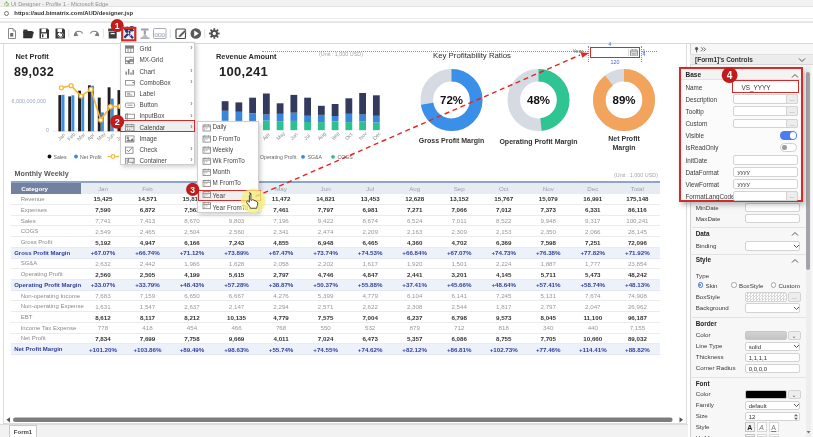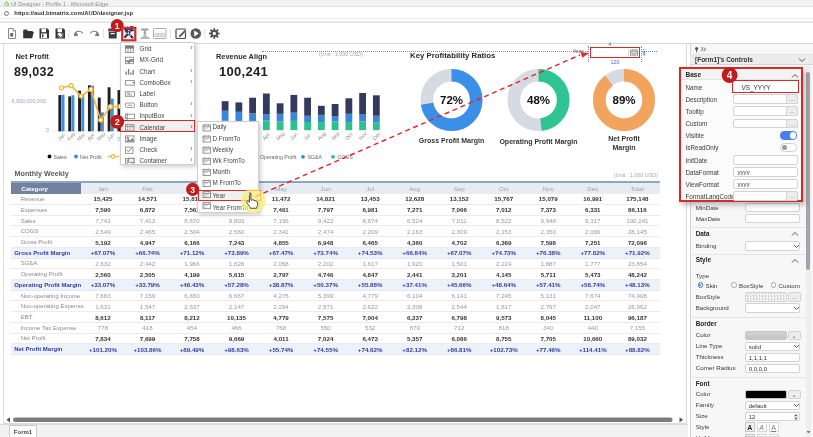--- a/index.html
+++ b/index.html
@@ -151,21 +151,21 @@
 <g font-size="5.2" fill="#666">
 <circle cx="49.5" cy="112.5" r="1.9" fill="#111"></circle>
       <text x="53.5" y="114.5">Sales</text>
 <circle cx="76" cy="112.5" r="1.9" fill="#3e8ede"></circle>
       <text x="80" y="114.5">Net Profit</text>
 <line x1="107.5" y1="112.5" x2="119" y2="112.5" stroke="#f5b73d" stroke-width="1.3"></line>
 <circle cx="113" cy="112.5" r="1.8" fill="#fff" stroke="#f5b73d" stroke-width="1.2"></circle>
 </g>
 </svg>
 
-<div class="abs" style="left:216px;top:51.5px;font-size:7.4px;font-weight:bold;color:#2b2b2b">Revenue Align</div>
+<div class="abs" style="left:216px;top:51.5px;font-size:7.4px;font-weight:bold;color:#2b2b2b">Revenue Amount</div>
 <div class="abs" style="left:219px;top:64px;font-size:13px;font-weight:bold;color:#222;letter-spacing:0.3px">100,241</div>
 <div class="abs" style="left:319px;top:51px;font-size:5.4px;color:#a5a5a5">(Unit : 1,000 USD)</div>
 <svg class="abs" style="left:196px;top:44px" width="260" height="125" viewBox="0 0 260 125">
 <g>
 
 <g fill="#2ec08e">
 <rect x="25.7" y="76.7" width="6.8" height="9.5"></rect>
         <rect x="39.45" y="77.0" width="6.8" height="9.2"></rect>
         <rect x="53.2" y="76.8" width="6.8" height="9.4"></rect>
         <rect x="66.95" y="76.6" width="6.8" height="9.6"></rect>
@@ -224,21 +224,21 @@
 <g font-size="5.2" fill="#666">
 <circle cx="59.5" cy="112.8" r="1.9" fill="#343a5e"></circle>
       <text x="64" y="114.9">Operating Profit</text>
 <circle cx="107" cy="112.8" r="1.9" fill="#3a86d8"></circle>
       <text x="111.5" y="114.9">SG&amp;A</text>
 <circle cx="137" cy="112.8" r="1.9" fill="#2ec08e"></circle>
       <text x="141.5" y="114.9">COGS</text>
 </g>
 </svg>
 
-<div class="abs" style="left:410px;top:51px;font-size:7.8px;font-weight:bold;color:#2b2b2b">Key Profitability Ratios</div>
+<div class="abs" style="left:433px;top:51px;font-size:7.8px;font-weight:normal;color:#2b2b2b">Key Profitability Ratios</div>
 <svg class="abs" style="left:405px;top:60px" width="265" height="100" viewBox="0 0 265 100">
 <g transform="translate(46.5,40)">
 <circle r="24.7" fill="none" stroke="#d5dae3" stroke-width="12.6"></circle>
 <circle r="24.7" fill="none" stroke="#3a8fe8" stroke-width="12.6" stroke-dasharray="111.74 43.45" transform="rotate(-90)"></circle>
 <text y="4" text-anchor="middle" font-size="11.5" font-weight="bold" fill="#111">72%</text>
 <text y="43" text-anchor="middle" font-size="7" font-weight="bold" fill="#333">Gross Profit Margin</text>
 </g>
 <g transform="translate(133.5,40)">
 <circle r="24.7" fill="none" stroke="#d5dae3" stroke-width="12.6"></circle>
 <circle r="24.7" fill="none" stroke="#2ec592" stroke-width="12.6" stroke-dasharray="74.49 80.7" transform="rotate(-90)"></circle>

